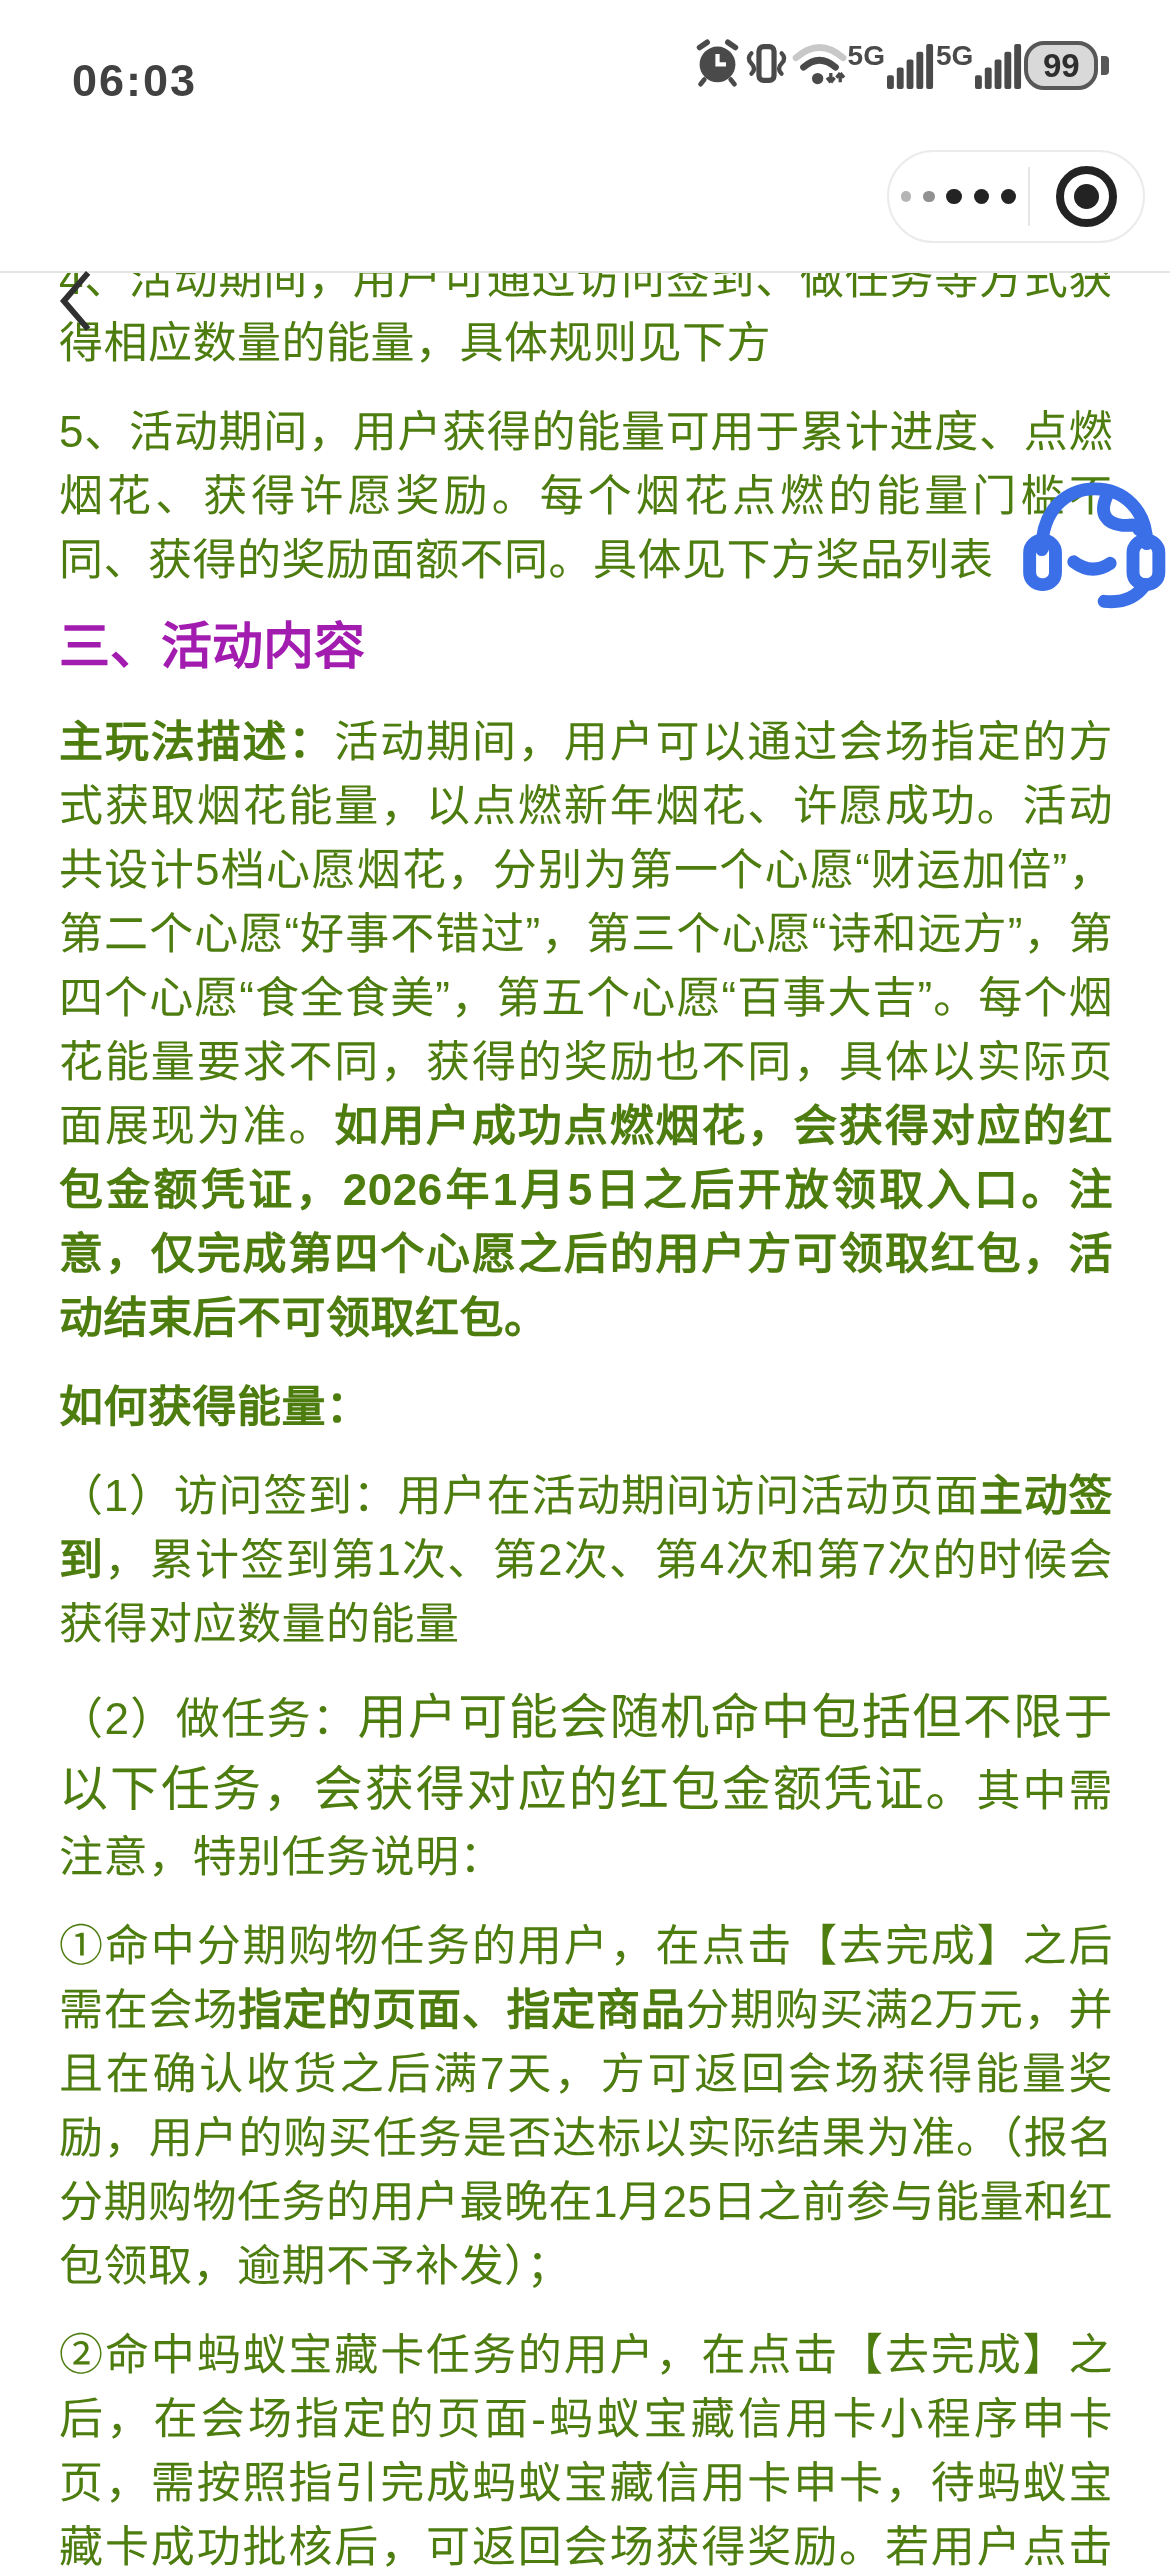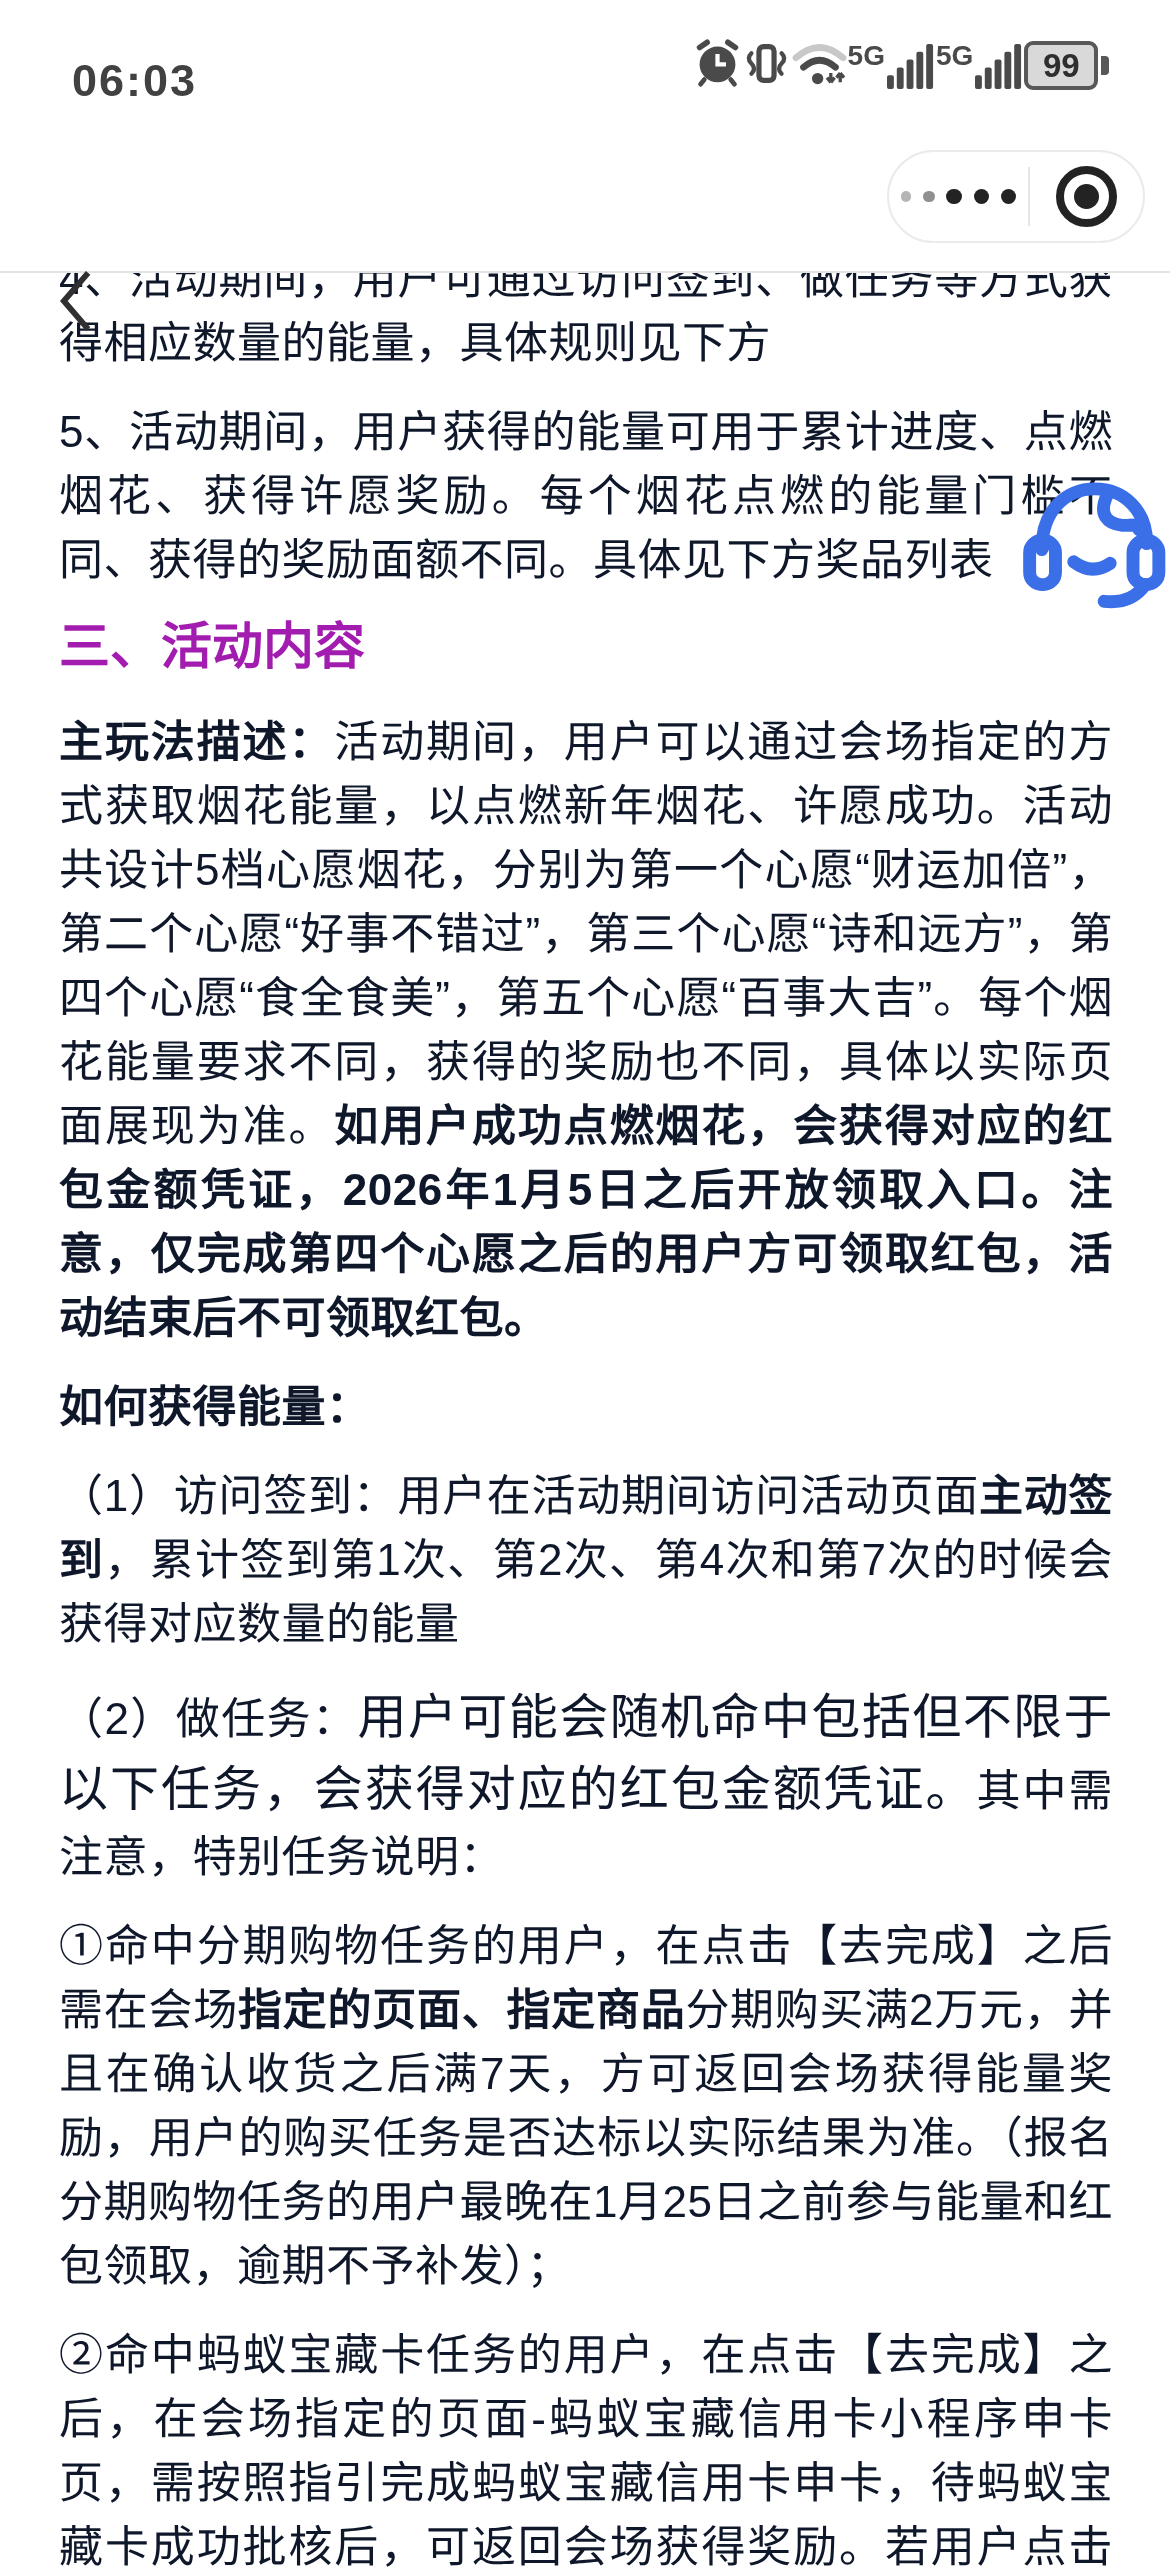--- a/index.html
+++ b/index.html
@@ -8,21 +8,21 @@
 
   
   .header{position:absolute;top:0;left:0;width:1171px;height:273px;background:#ffffff;
           border-bottom:2px solid #e4e4e4;z-index:10;box-sizing:border-box;}
   .status-bar{position:absolute;top:12px;left:0;width:100%;height:107px;}
   .time{position:absolute;left:72px;top:43px;font-size:45px;font-weight:600;color:#414141;letter-spacing:2px;}
   .status-icons{position:absolute;right:62px;top:0;height:107px;display:flex;align-items:center;gap:0;}
   .net{display:flex;align-items:flex-start;}
   .net-label{font-size:28px;font-weight:700;color:#4a4a4a;margin:2px 2px 0 0;line-height:1;}
   .battery{display:flex;align-items:center;}
-  .battery-body{width:66px;height:41px;border:4.9px solid #585858;border-radius:9px;background:#d9d9d9;
+  .battery-body{width:66px;height:41px;border:4.9px solid #585858;border-radius:20px;background:#d9d9d9;
                 display:flex;align-items:center;justify-content:center;
                 font-size:33px;font-weight:600;color:#2e2e2e;}
   .battery-nub{width:7.8px;height:19.5px;background:#585858;border-radius:0 3.9px 3.9px 0;margin-left:2.9px;}
 
   .nav-bar{position:absolute;top:107px;left:0;width:100%;height:166px;}
   .back-btn{position:absolute;left:55px;top:161px;width:39px;height:66px;cursor:pointer;}
   .capsule{position:absolute;right:26px;top:43px;width:258px;height:93px;background:#ffffff;
            border:2px solid #ebebeb;border-radius:47px;display:flex;align-items:center;box-sizing:border-box;}
   .more-btn{flex:1;display:flex;align-items:center;justify-content:center;gap:11.7px;height:100%;cursor:pointer;}
   .dot{border-radius:50%;}
@@ -30,21 +30,21 @@
   .d2{width:11.7px;height:11.7px;background:#909090;}
   .d3,.d4,.d5{width:15.6px;height:15.6px;background:#232323;}
   .capsule-divider{width:2px;height:59px;background:#e6e6e6;}
   .close-btn{width:113px;display:flex;align-items:center;justify-content:center;cursor:pointer;}
   .close-ring{width:45px;height:45px;border:8.8px solid #232323;border-radius:50%;
               display:flex;align-items:center;justify-content:center;}
   .close-dot{width:25px;height:25px;background:#232323;border-radius:50%;}
 
   
   .article{position:absolute;top:0;left:59px;width:1054px;padding-top:247px;z-index:1;}
-  .article p{margin:0 0 25px;font-size:44px;line-height:64px;color:#0f172a;text-align:justify;
+  .article p{margin:0 0 25px;font-size:44px;line-height:64px;color:#4d7c0f;text-align:justify;
              letter-spacing:0.5px;}
   .article h2{margin:0 0 33px;font-size:51px;line-height:60px;color:#a21caf;font-weight:700;}
   .article .b{font-weight:700;}
   .article .lg{font-size:49px;line-height:72px;}
 
   
   .service-fab{position:absolute;left:1017px;top:463px;width:156px;height:152px;z-index:5;cursor:pointer;}
 </style>
 </head>
 <body>

